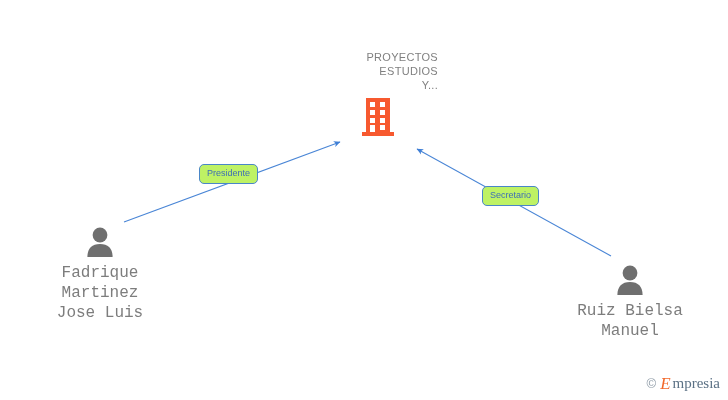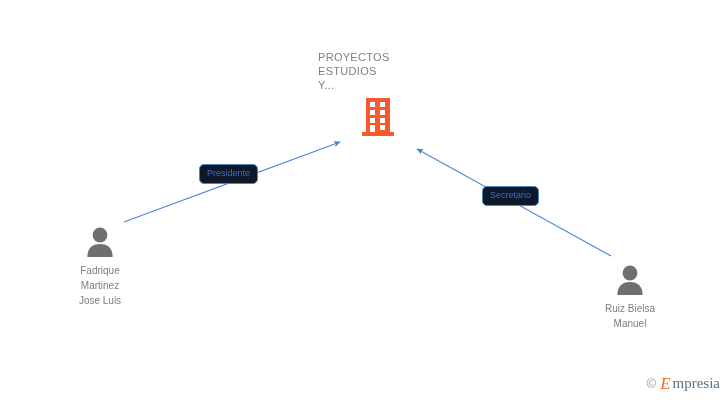--- a/index.html
+++ b/index.html
@@ -24,21 +24,21 @@
     width: 728px;
     height: 400px;
   }
 
   
   .company-node {
     position: absolute;
     left: 318px;
     top: 50px;
     width: 120px;
-    text-align: left;
+    text-align: right;
   }
   .company-title {
     font-size: 11px;
     line-height: 14px;
     color: #808080;
     letter-spacing: 0.3px;
     white-space: pre-line;
     font-family: "Liberation Sans", sans-serif;
   }
   .company-icon {
@@ -57,31 +57,31 @@
   .person-left  { left: 35px;  top: 227px; }
   .person-right { left: 565px; top: 265px; }
 
   .person-icon {
     width: 32px;
     height: 30px;
     display: block;
     margin: 0 auto 6px auto;
   }
   .person-name {
-    font-size: 10px;
-    line-height: 15px;
+    font-size: 16px;
+    line-height: 20px;
     color: #7d7d7d;
     white-space: pre-line;
-    font-family: Liberation Sans, sans-serif;
+    font-family: Liberation Mono, monospace;
   }
 
   
   .role-chip {
     position: absolute;
-    background: #0f172a;
+    background: #bef264;
     border: 1px solid #4a86c8;
     border-radius: 5px;
     color: #3f6fb5;
     font-size: 9px;
     line-height: 11px;
     padding: 3px 7px 4px 7px;
     white-space: nowrap;
     font-family: "Liberation Sans", sans-serif;
   }
   .role-presidente { left: 199px; top: 164px; }

